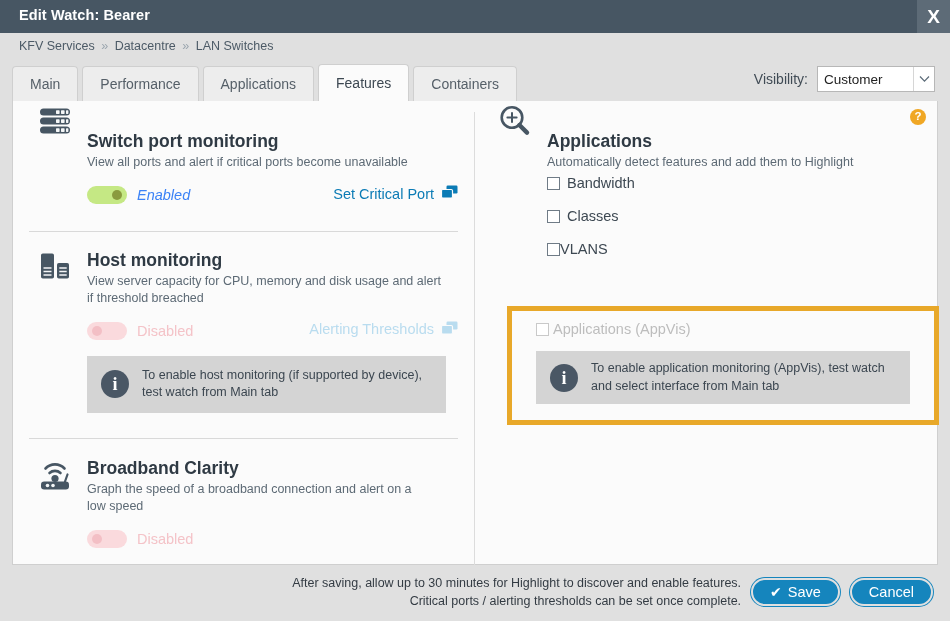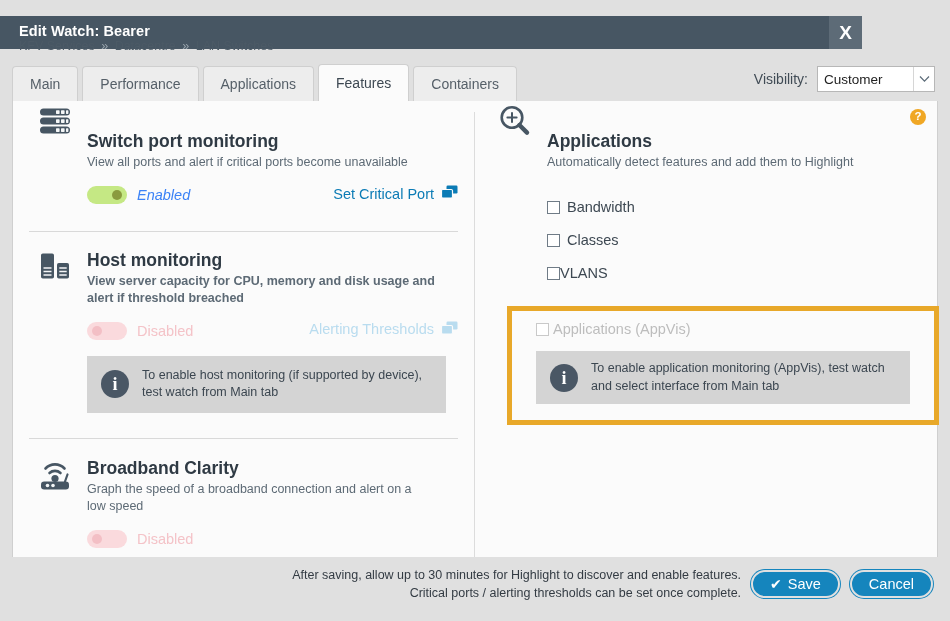--- a/index.html
+++ b/index.html
@@ -8,23 +8,22 @@
     width:950px; height:621px;
     font-family:"Liberation Sans", sans-serif;
     background:#e0e0e0;
     overflow:hidden;
     -webkit-font-smoothing:antialiased;
   }
   .window { position:relative; width:950px; height:621px; background:#e0e0e0; }
 
   
   .titlebar {
-    position:absolute; left:0; top:0; width:862px; height:33px;
+    position:absolute; left:0; top:0; width:950px; height:33px;
     background:#475663;
-    margin-top:16px;
   }
   .titlebar-text {
     position:absolute; left:19px; top:7px;
     font-size:14.5px; font-weight:bold; color:#ffffff;
     letter-spacing:0.1px;
   }
   .close-btn {
     position:absolute; right:0; top:0; width:33px; height:33px;
     background:#5d6b77; cursor:pointer;
     color:#ffffff; font-size:19px; font-weight:bold;
@@ -193,21 +192,21 @@
     background:#fbfbfb;
   }
   .highlight-box .inner { padding:10px 0 0 24px; }
   .highlight-box .infobox {
     margin:14px 24px 0 24px;
     padding:9px 14px;
   }
 
   
   .footer {
-    position:absolute; left:0; bottom:0; width:950px; height:64px;
+    position:absolute; left:0; bottom:0; width:950px; height:56px;
     background:#e0e0e0;
   }
   .footer-inner {
     position:absolute; right:17px; top:9px;
     display:flex; align-items:center; gap:10px;
   }
   .footer-note {
     font-size:12.5px; color:#333b43; text-align:right; line-height:1.45;
   }
   .btn {
@@ -317,21 +316,21 @@
               <line x1="5.5" y1="19.5" x2="13.5" y2="19.5"></line>
               <line x1="5.5" y1="23" x2="13.5" y2="23"></line>
               <line x1="21.3" y1="16" x2="28.7" y2="16"></line>
               <line x1="21.3" y1="19.5" x2="28.7" y2="19.5"></line>
               <line x1="21.3" y1="23" x2="28.7" y2="23"></line>
             </g>
           </svg>
         </span>
         <div class="fbody" style="padding-right:16px;">
           <div class="ftitle">Host monitoring</div>
-          <div class="fdesc" style="max-width:355px;font-weight:bold;">View server capacity for CPU, memory and disk usage and alert if threshold breached</div>
+          <div class="fdesc" style="max-width:355px;">View server capacity for CPU, memory and disk usage and alert if threshold breached</div>
           <div class="toggle-row">
             <div class="toggle off">
               <span class="knob"></span>
             </div>
             <span class="toggle-label off">Disabled</span>
             <span class="flink muted">
               <span>Alerting Thresholds</span>
               <span>
                 <svg width="17" height="14" viewBox="0 0 17 14">
                   <rect x="5.5" y="0.5" width="11" height="8" rx="1.2" fill="#b9dcef"></rect>
@@ -384,21 +383,21 @@
             <g stroke="#475663" stroke-width="2" stroke-linecap="round">
               <line x1="9.4" y1="13.5" x2="18.6" y2="13.5"></line>
               <line x1="14" y1="8.9" x2="14" y2="18.1"></line>
             </g>
             <line x1="21.4" y1="21" x2="29" y2="28.6" stroke="#475663" stroke-width="4.4" stroke-linecap="round"></line>
           </svg>
         </span>
         <div class="fbody" style="margin-left:72px;">
           <div class="ftitle">Applications</div>
           <div class="fdesc" style="max-width:360px;">Automatically detect features and add them to Highlight</div>
-          <div style="margin-top:28px;">
+          <div style="margin-top:4px;">
             <div class="cbrow">
               <span class="cbox"></span>
               <span class="cblabel">Bandwidth</span>
             </div>
             <div class="cbrow">
               <span class="cbox"></span>
               <span class="cblabel">Classes</span>
             </div>
             <div class="cbrow" style="gap:0;">
               <span class="cbox"></span>

